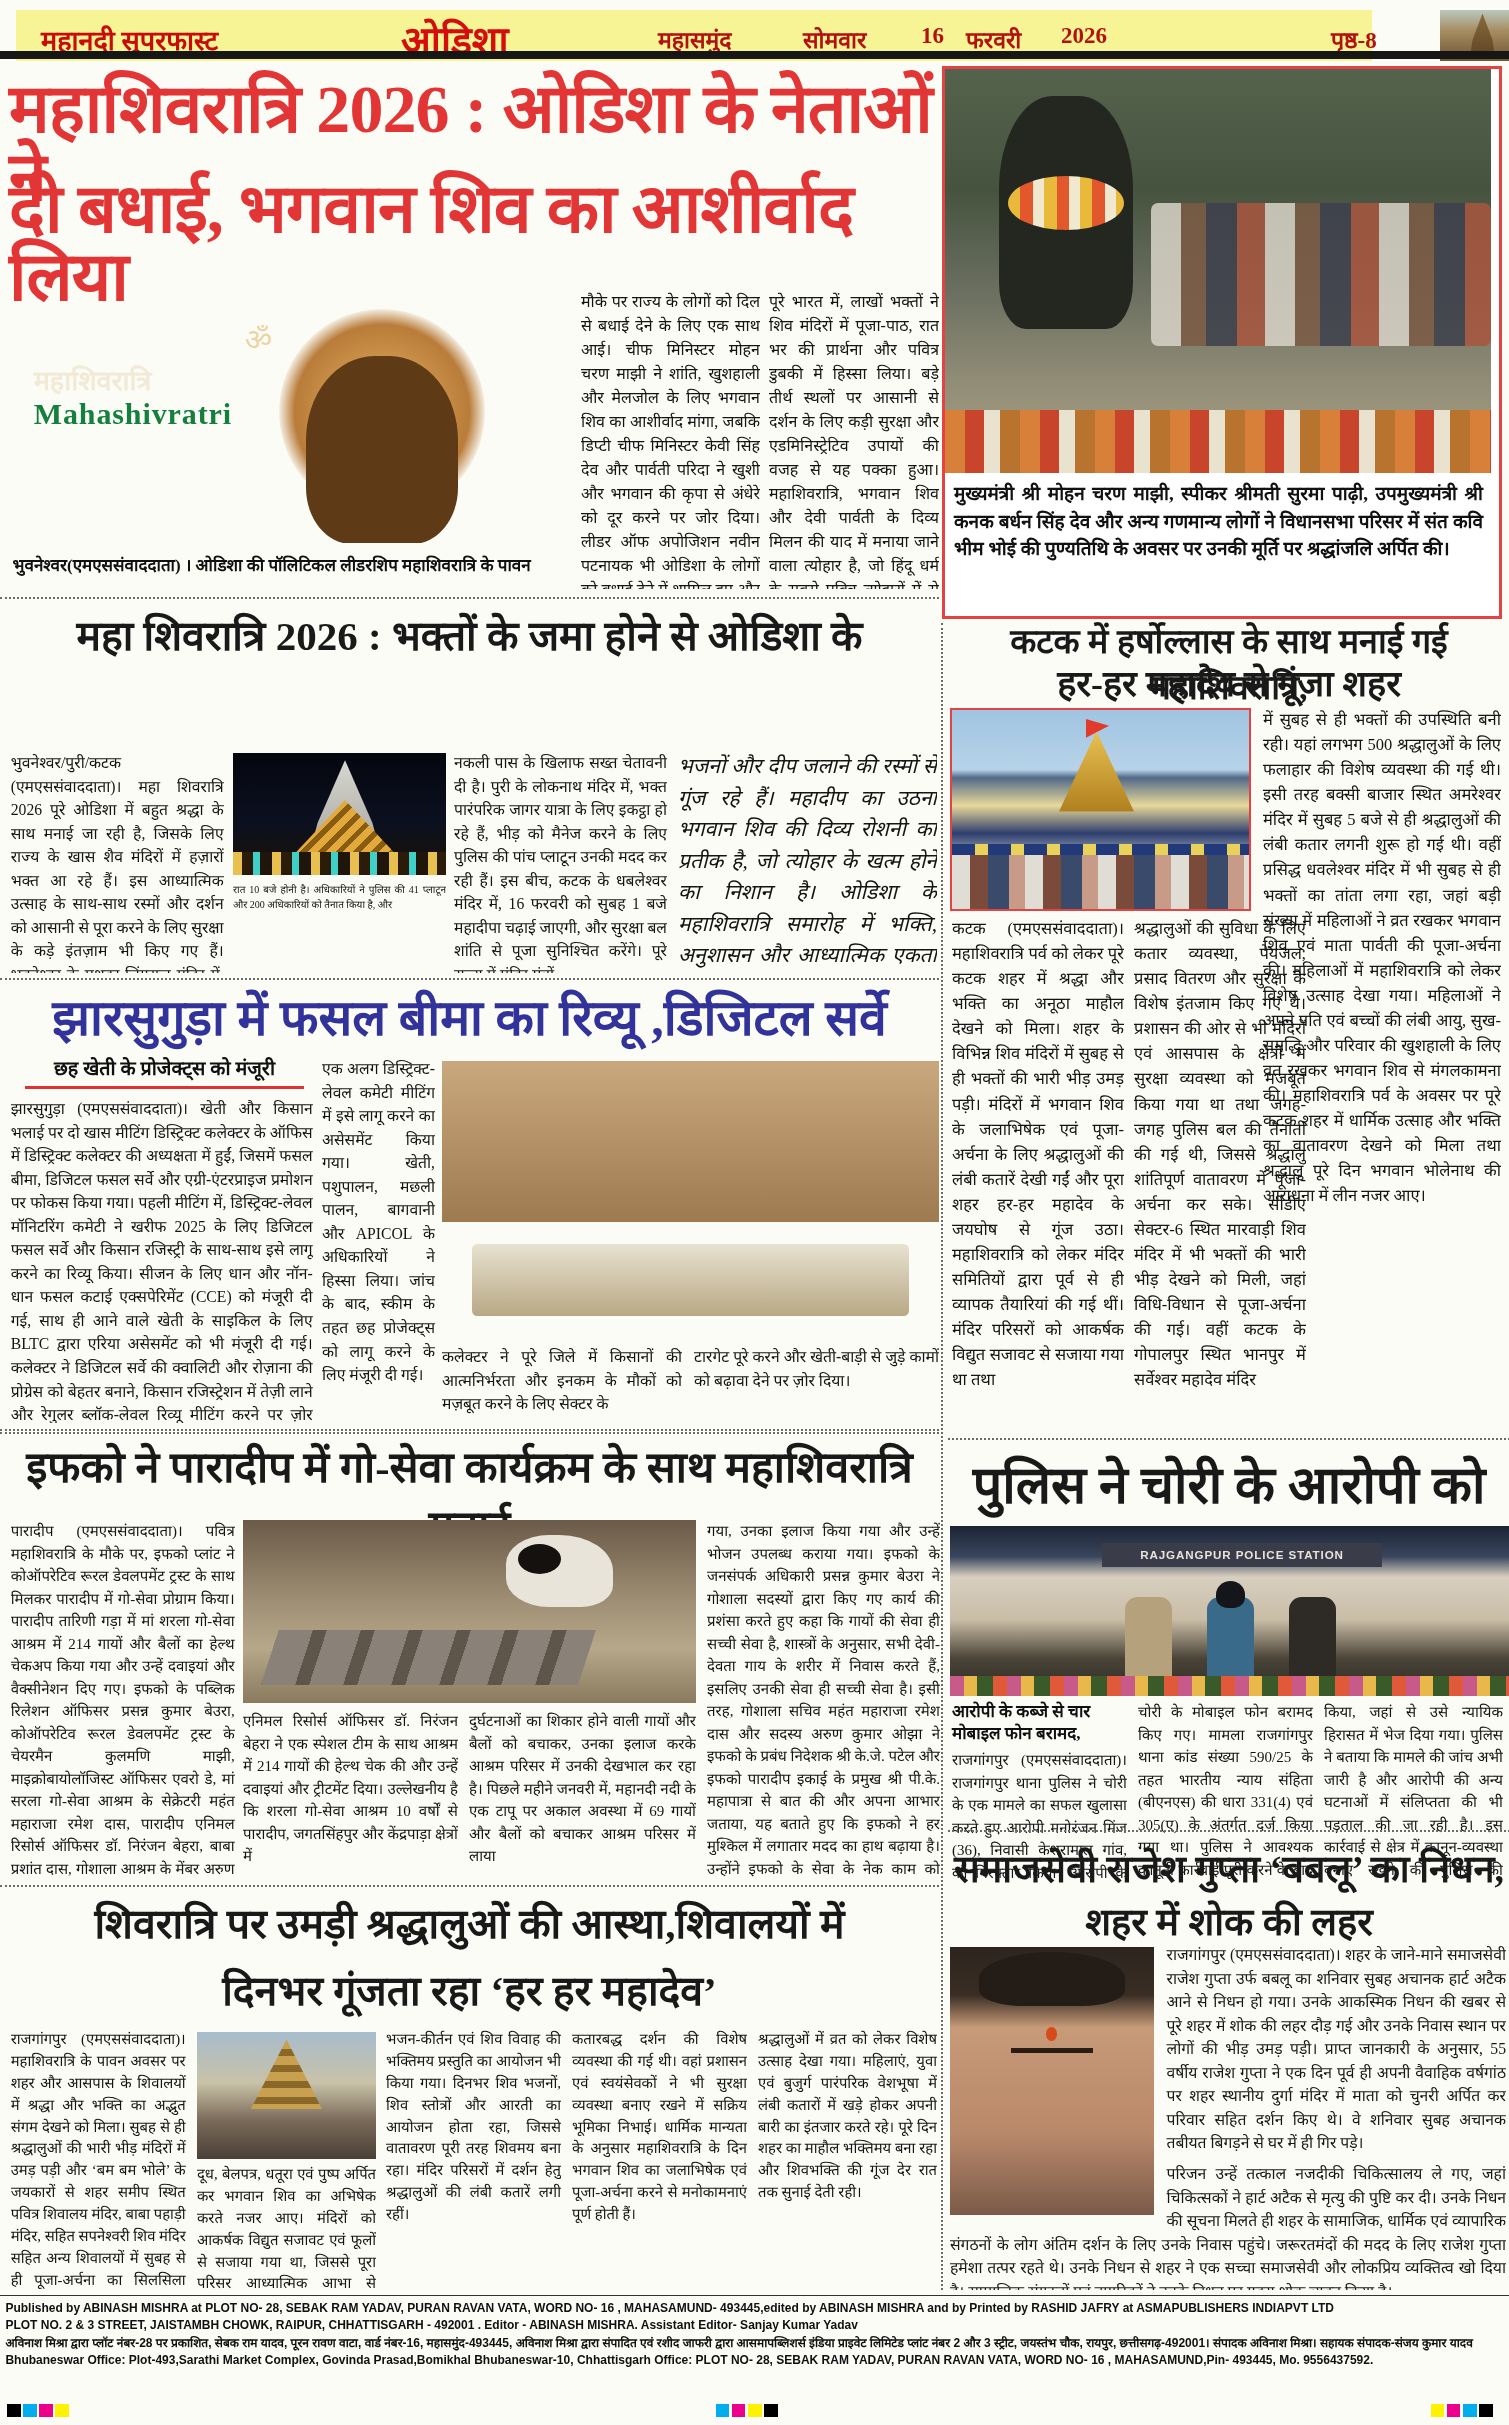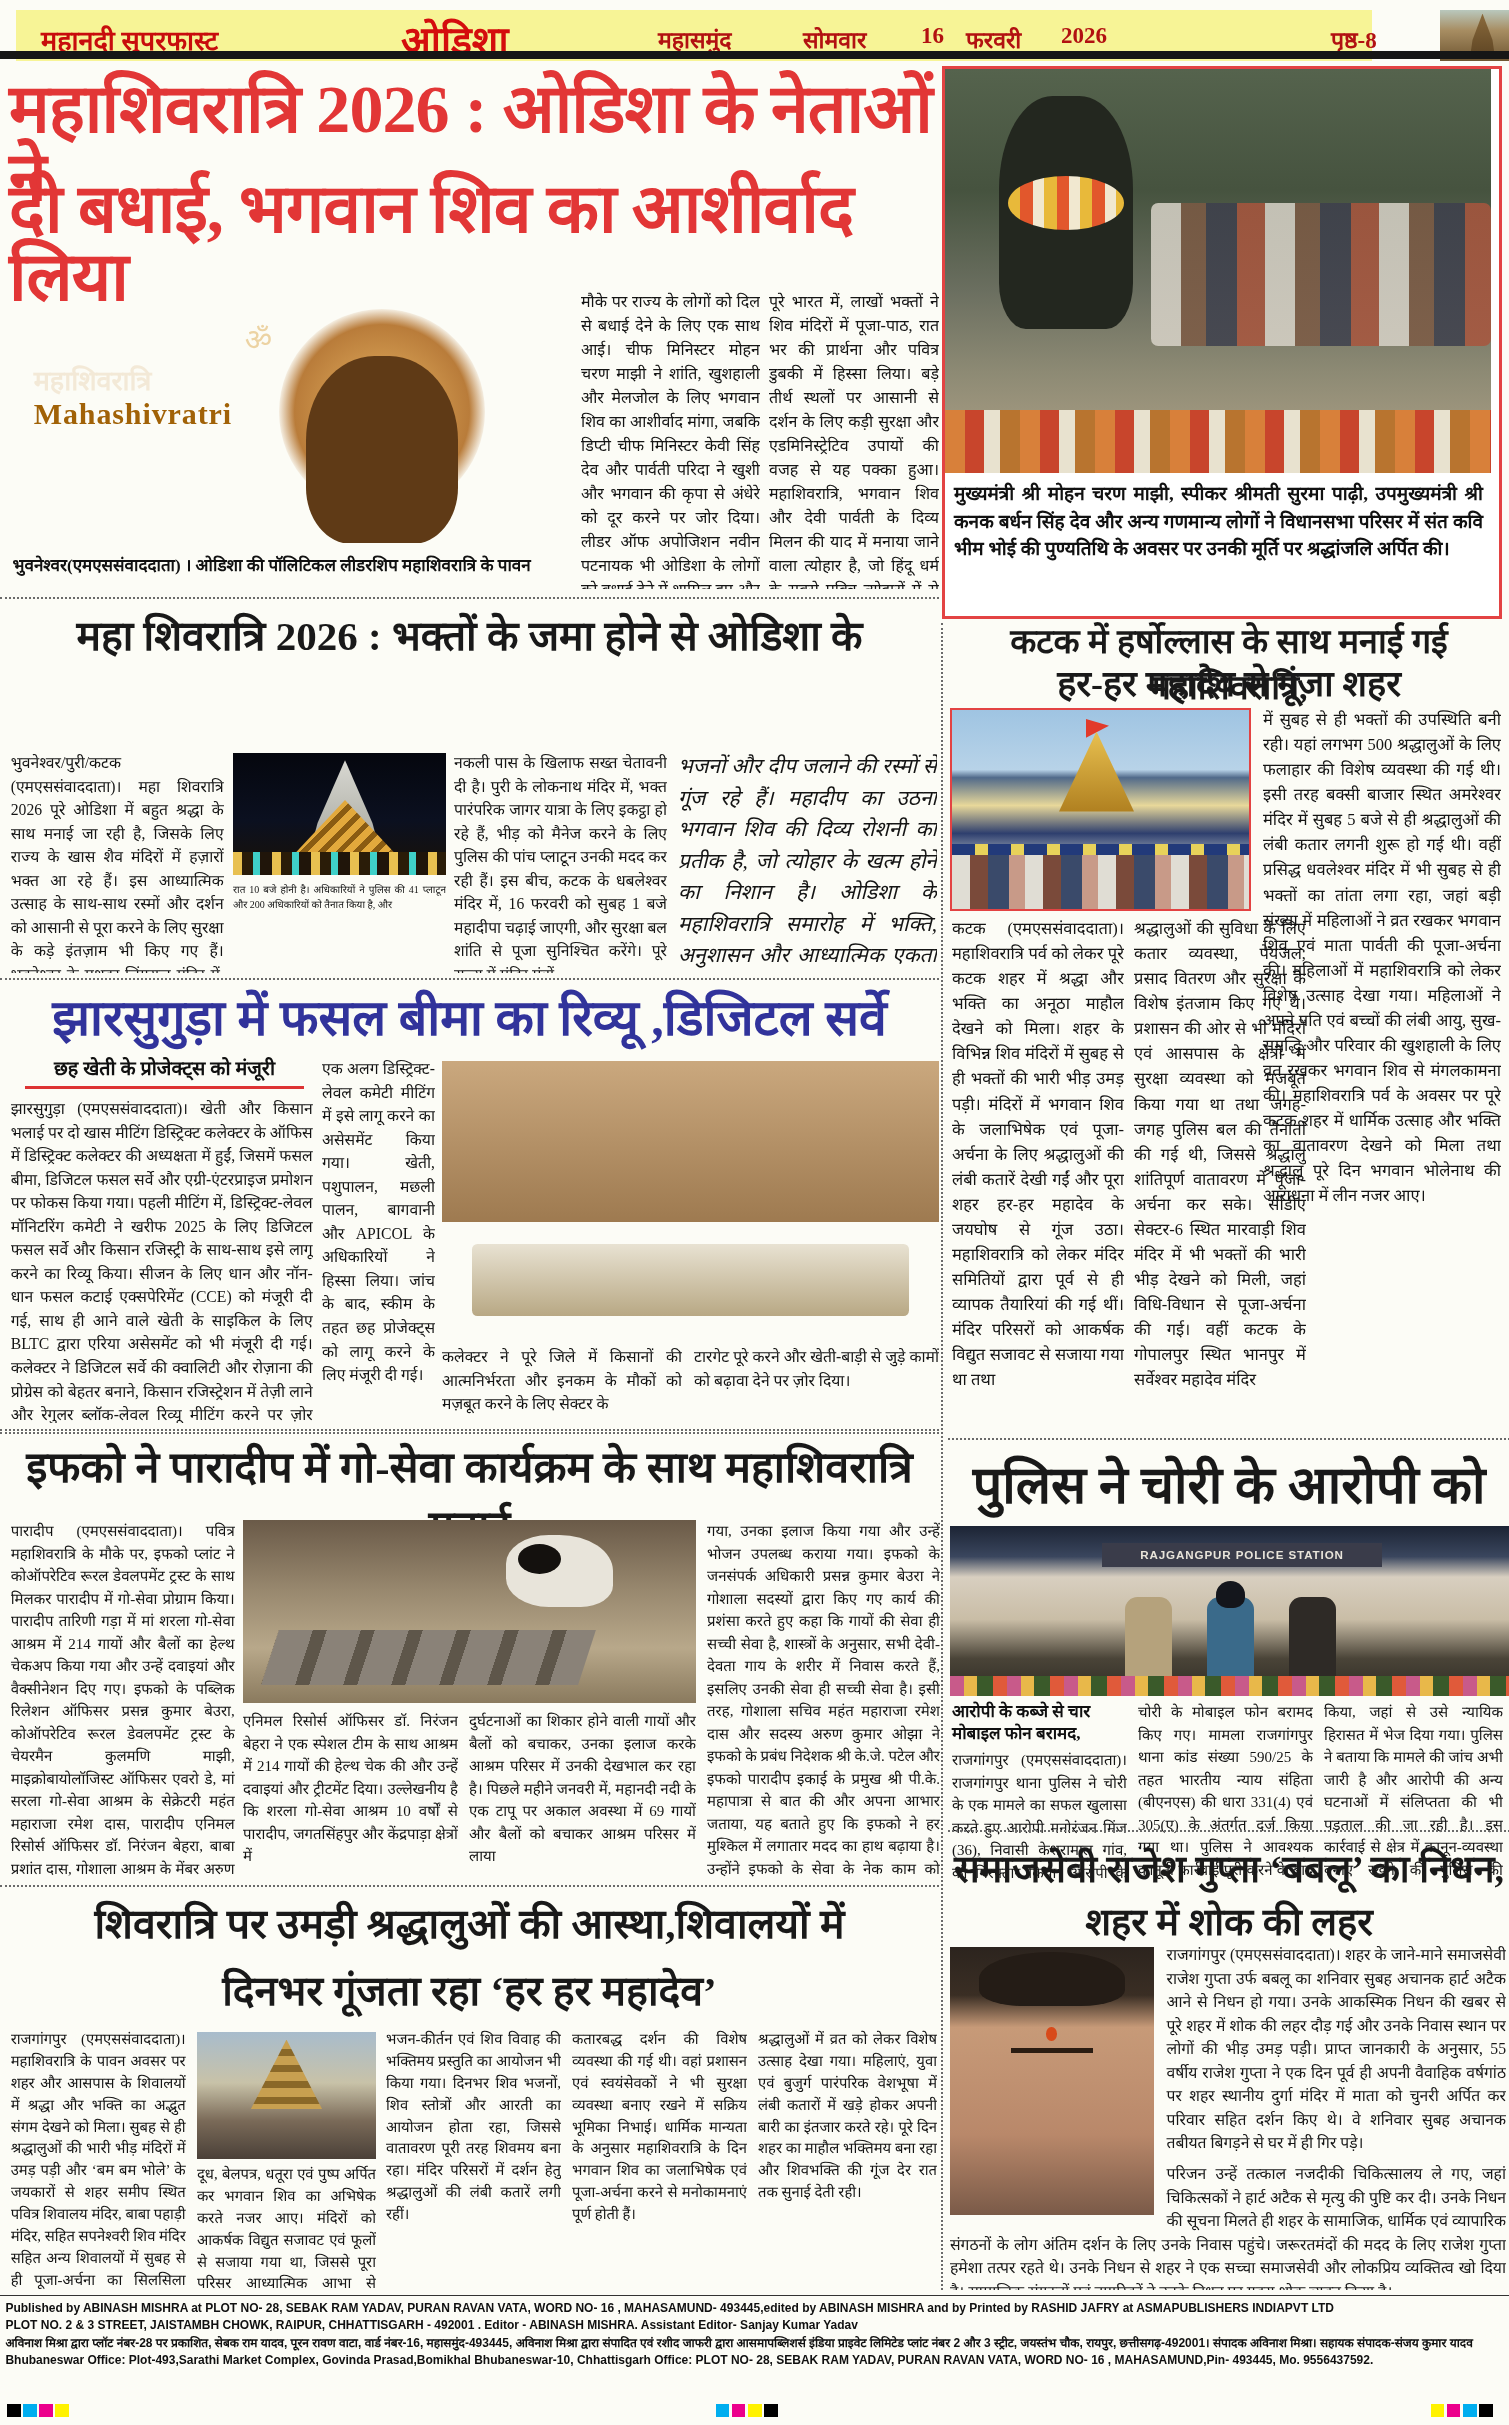--- a/index.html
+++ b/index.html
@@ -30,21 +30,21 @@
   
   .ph-leaders{background:linear-gradient(180deg,#55634d 0%,#46533f 30%,#6b6f60 55%,#8d8a74 75%,#b3a489 100%);}
   .ph-leaders .statue{position:absolute;left:54px;top:27px;width:134px;height:233px;background:#23271f;border-radius:40% 40% 20% 20%;}
   .ph-leaders .garland{position:absolute;left:63px;top:107px;width:116px;height:54px;background:repeating-linear-gradient(90deg,#e8b93a 0 12.5px,#e2572c 12.5px 25px,#f1e8d0 25px 36px);border-radius:50%;}
   .ph-leaders .flowers{position:absolute;left:0;bottom:0;width:100%;height:63px;background:repeating-linear-gradient(90deg,#d8803a 0 19.7px,#c8452c 19.7px 39px,#e8e2cf 39px 55px,#b8742f 55px 75px);}
   .ph-leaders .crowd{position:absolute;left:206px;top:134px;width:340px;height:143px;background:repeating-linear-gradient(90deg,#d8d3c8 0 30px,#7c5a44 30px 55px,#3d3f4c 55px 86px,#a8553d 86px 114px);opacity:.85;border-radius:7.2px;}
   .ph-shiva{background:radial-gradient(circle at 62% 40%,#c8username 0,#b97c3a 0%,#8a5420 45%,#3a2008 78%,#1d1004 100%);}
   .ph-shiva .halo{position:absolute;left:268px;top:16px;width:206px;height:206px;border-radius:50%;background:radial-gradient(circle,#e9b765 0%,#b97c3a 60%,rgba(120,70,20,0) 72%);}
   .ph-shiva .fig{position:absolute;left:295px;top:63px;width:152px;height:188px;background:#5f3a16;border-radius:45% 45% 30% 30%;}
   .ph-shiva .ttl{position:absolute;left:23px;top:68px;color:#f3e9d7;font-size:27px;font-weight:700;}
-  .ph-shiva .ttl2{position:absolute;left:23px;top:104px;color:#a16207;font-size:30px;font-weight:800;letter-spacing:0.9px;}
+  .ph-shiva .ttl2{position:absolute;left:23px;top:104px;color:#15803d;font-size:30px;font-weight:800;letter-spacing:0.9px;}
   .ph-shiva .om{position:absolute;left:234px;top:25px;color:#e9c98f;font-size:30px;opacity:.8;}
   .ph-temple-night{background:linear-gradient(180deg,#05070e 0%,#0b1020 55%,#1a1206 100%);}
   .ph-temple-night .spire{position:absolute;left:63px;top:7.2px;width:98px;height:114px;background:linear-gradient(180deg,#d8d8d2,#9a9a90);clip-path:polygon(50% 0,78% 55%,92% 100%,8% 100%,22% 55%);}
   .ph-temple-night .gold{position:absolute;left:38px;top:47px;width:148px;height:79px;background:repeating-linear-gradient(135deg,#e2a93c 0 7.2px,#8a5c12 7.2px 12.5px);clip-path:polygon(50% 0,100% 100%,0 100%);}
   .ph-temple-night .lights{position:absolute;left:0;bottom:0;width:100%;height:23px;background:repeating-linear-gradient(90deg,#e8c050 0 9px,#2a1c08 9px 19.7px,#3fd0c8 19.7px 27px,#20150a 27px 39px);}
   .ph-meeting{background:linear-gradient(180deg,#c4a98c 0%,#8a6848 38%,#6b4c30 60%,#4a3categories420 100%);}
   .ph-meeting .wall{position:absolute;left:0;top:0;width:100%;height:58%;background:linear-gradient(180deg,#caa87e,#9e7a50);}
   .ph-meeting .table{position:absolute;left:6%;bottom:8%;width:88%;height:26%;background:linear-gradient(180deg,#e8e2d2,#b8a884);border-radius:5.4px;}
   .ph-meeting .heads{position:absolute;left:4%;bottom:30%;width:92%;height:22%;background:repeating-linear-gradient(90deg,#2c2420 0 27px,#8a6848 27px 47px,#1d1714 47px 77px,#9e8succ066 77px 100px);opacity:.8;border-radius:7.2px;}
   .ph-cuttack{background:linear-gradient(180deg,#9fc4e2 0%,#b8d3e8 30%,#516a8a 34%,#e8d89a 48%,#2e3f6e 62%,#cfd6d8 78%,#8a8fa0 100%);}

